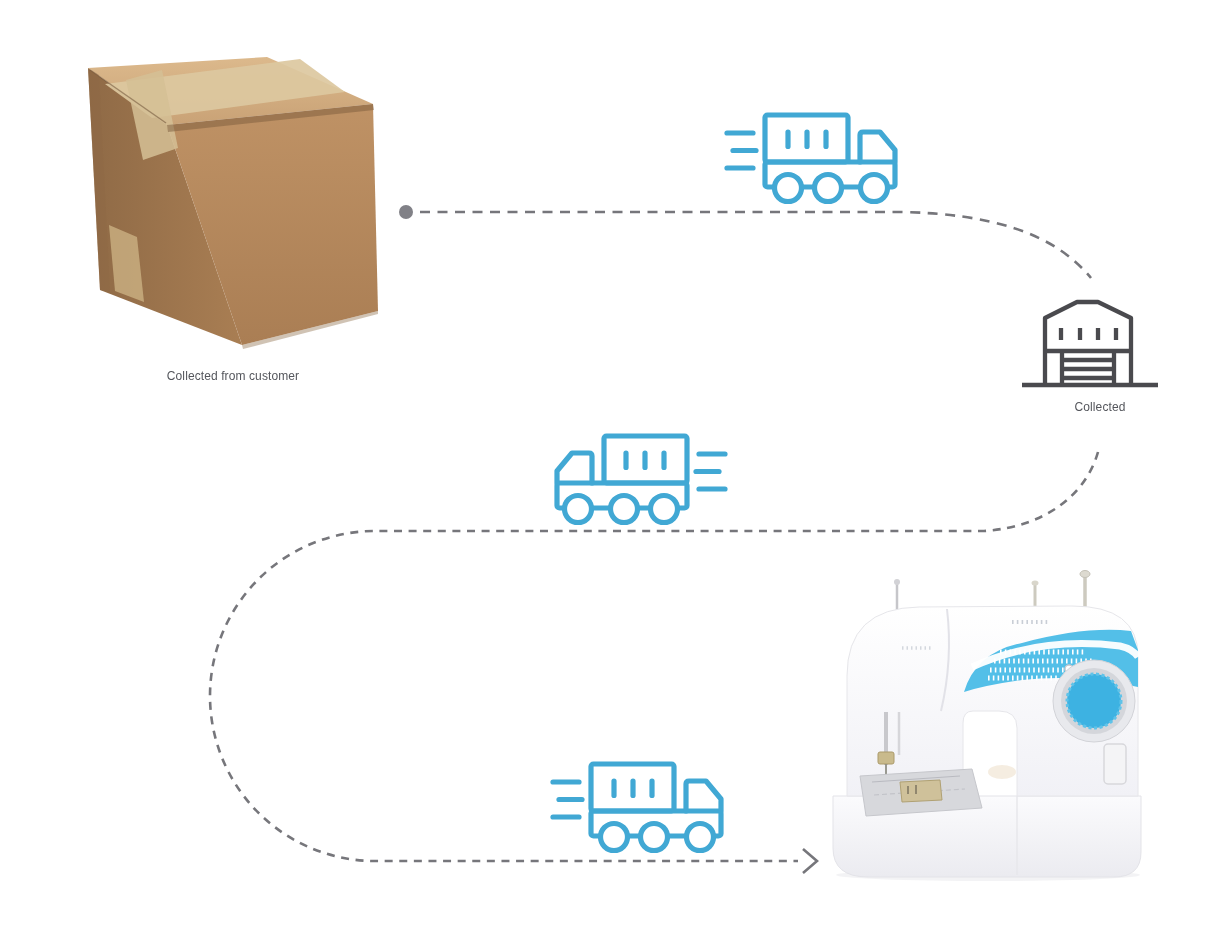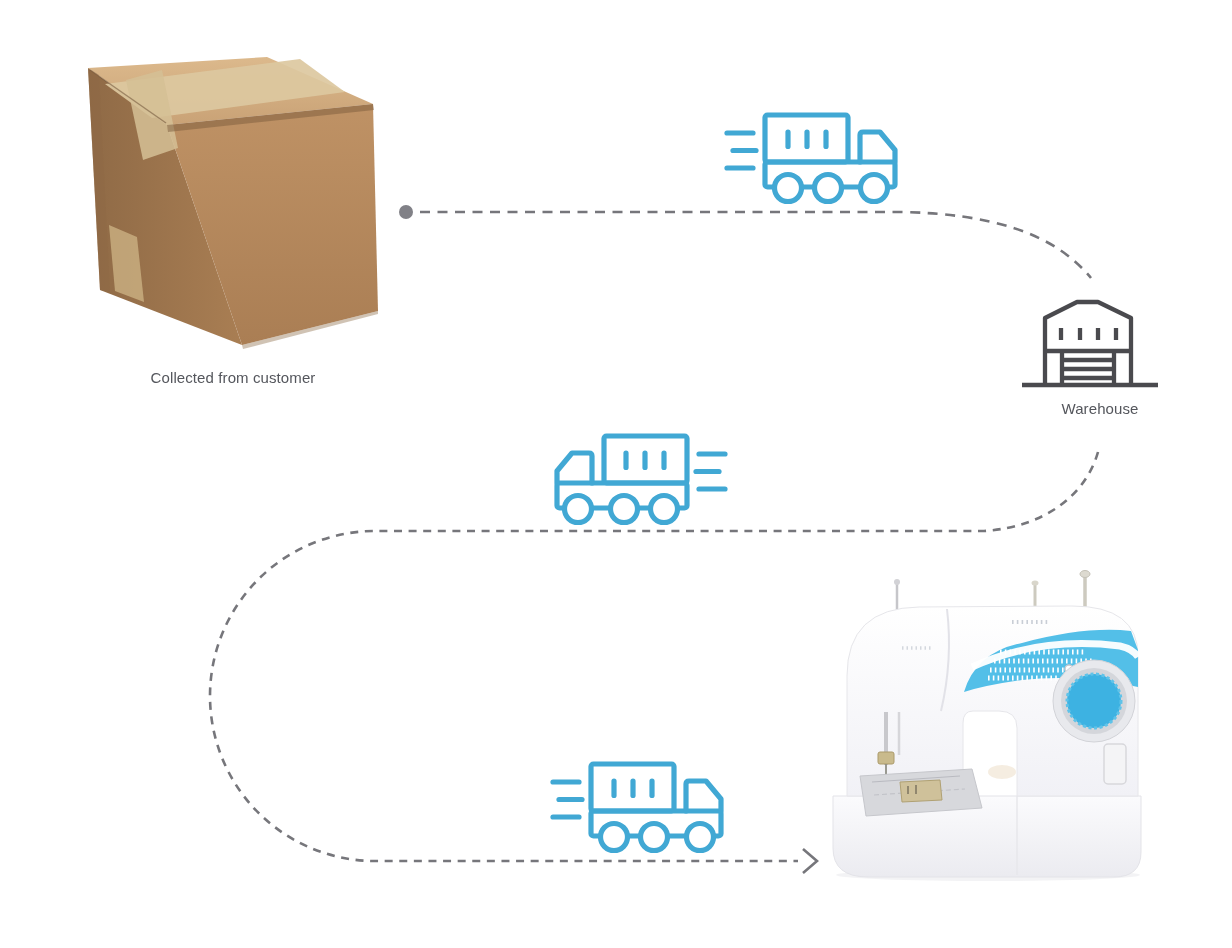--- a/index.html
+++ b/index.html
@@ -3,21 +3,21 @@
 <meta charset="utf-8">
 <style>
   html,body{margin:0;padding:0;background:#ffffff;}
   .canvas{
     position:relative;width:1232px;height:948px;background:#ffffff;overflow:hidden;
     font-family:"Liberation Sans", sans-serif;
   }
   .stage-svg{position:absolute;left:0;top:0;}
   .label{
     position:absolute;transform:translateX(-50%);
-    font-size:15px;line-height:1.2;color:#54565C;letter-spacing:.1px;white-space:nowrap;
+    font-size:12px;line-height:1.2;color:#54565C;letter-spacing:.1px;white-space:nowrap;
   }
 </style>
 </head>
 <body>
 
 <div class="canvas">
 
   <svg class="stage-svg" width="1232" height="948" viewBox="0 0 1232 948">
 
     <defs>
@@ -151,15 +151,15 @@
       <polygon points="860,776 972,769 982,808 866,816" fill="#d7d8dc" stroke="#c6c7cc" stroke-width="1"></polygon>
       <path d="M872,782 L960,776" stroke="#b9bac0" stroke-width="1.2" fill="none"></path>
       <path d="M874,795 L965,789" stroke="#c2c3c9" stroke-width="1.2" stroke-dasharray="5 3" fill="none"></path>
       <polygon points="900,782 940,780 942,800 902,802" fill="#cfc19a" stroke="#b0a173" stroke-width="1"></polygon>
       <path d="M908,786 v8 M916,785 v9" stroke="#7e7460" stroke-width="1.5" fill="none"></path>
     </g>
   </svg>
 
   <div class="label" style="left:233px; top:369px">Collected from customer</div>
 
-  <div class="label" style="left:1100px; top:400px">Warehouse</div>
+  <div class="label" style="left:1100px; top:400px">Collected</div>
 
 </div>
 
 </body></html>

